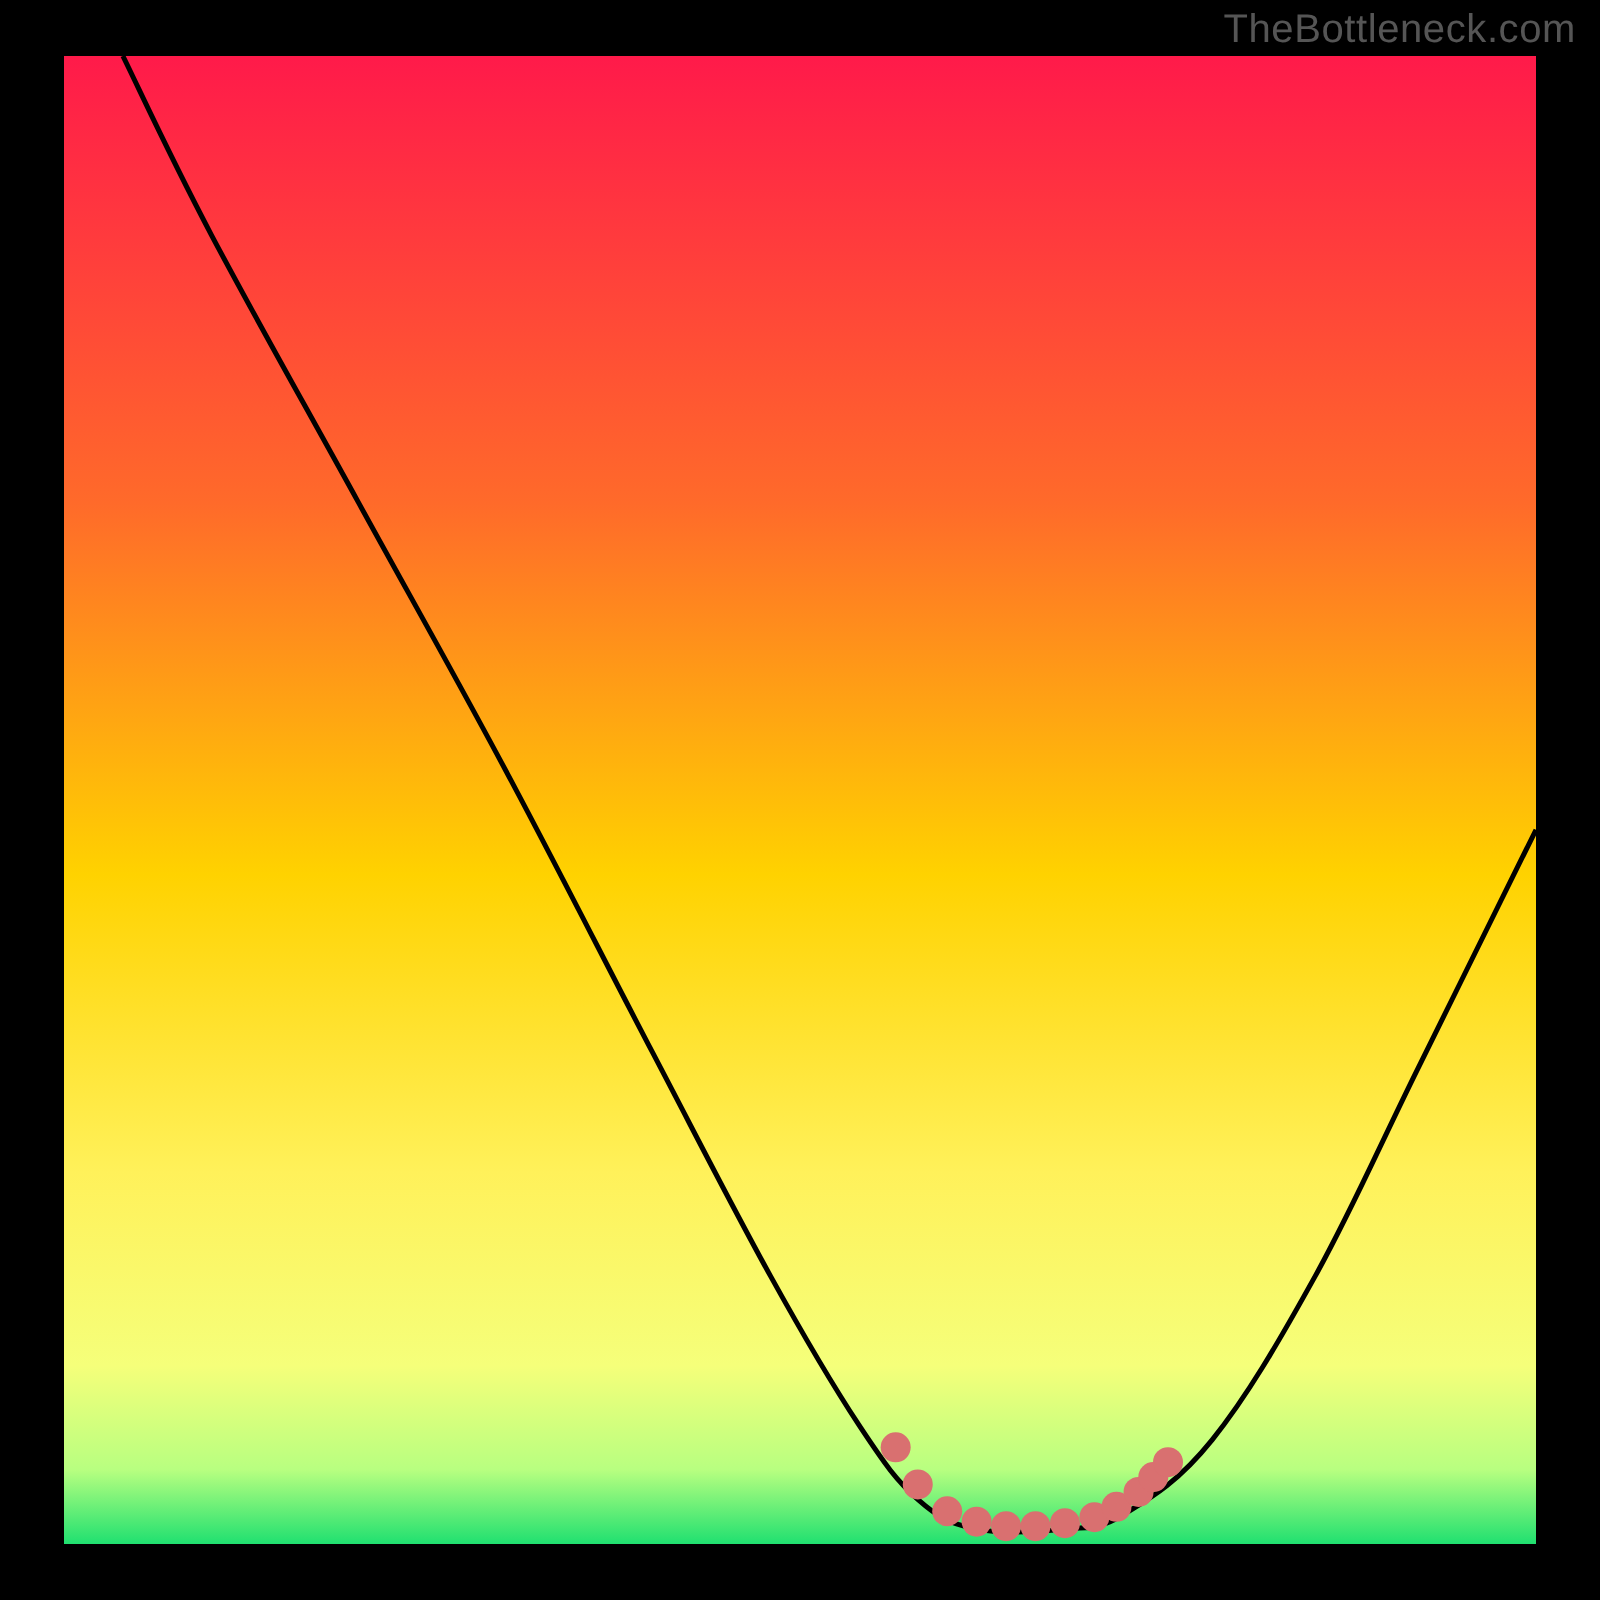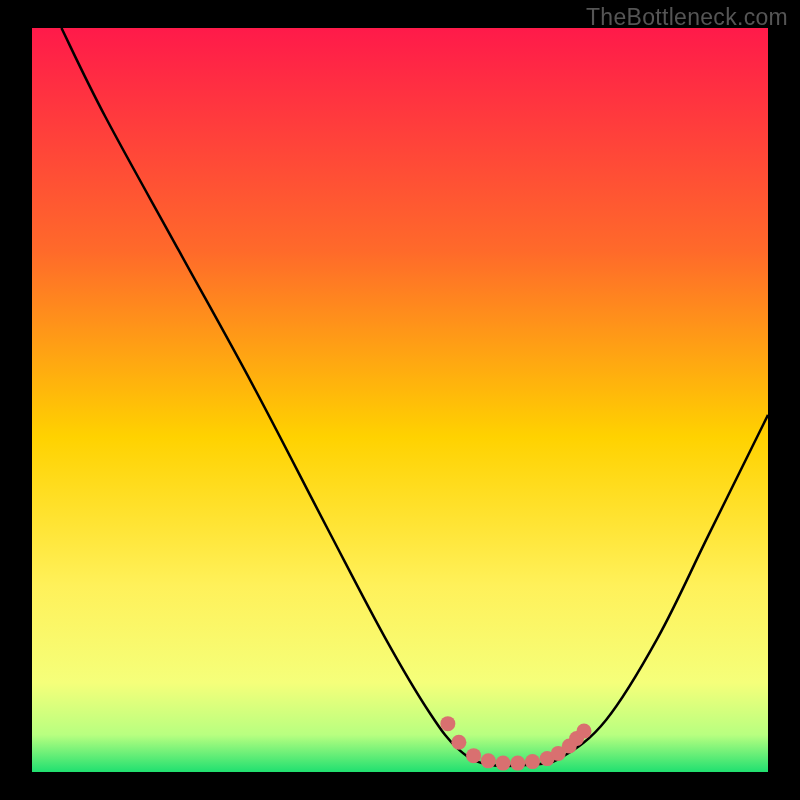--- a/index.html
+++ b/index.html
@@ -15,21 +15,21 @@
     position: relative;
     width: 800px;
     height: 800px;
     background: #000;
   }
   .watermark {
     position: absolute;
     top: 4px;
     right: 12px;
     color: #555;
-    font-size: 23px;
+    font-size: 20px;
     font-weight: 500;
     z-index: 10;
     letter-spacing: 0.3px;
   }
   .plot-area {
     position: absolute;
     left: 32px;
     top: 28px;
     width: 736px;
     height: 744px;

